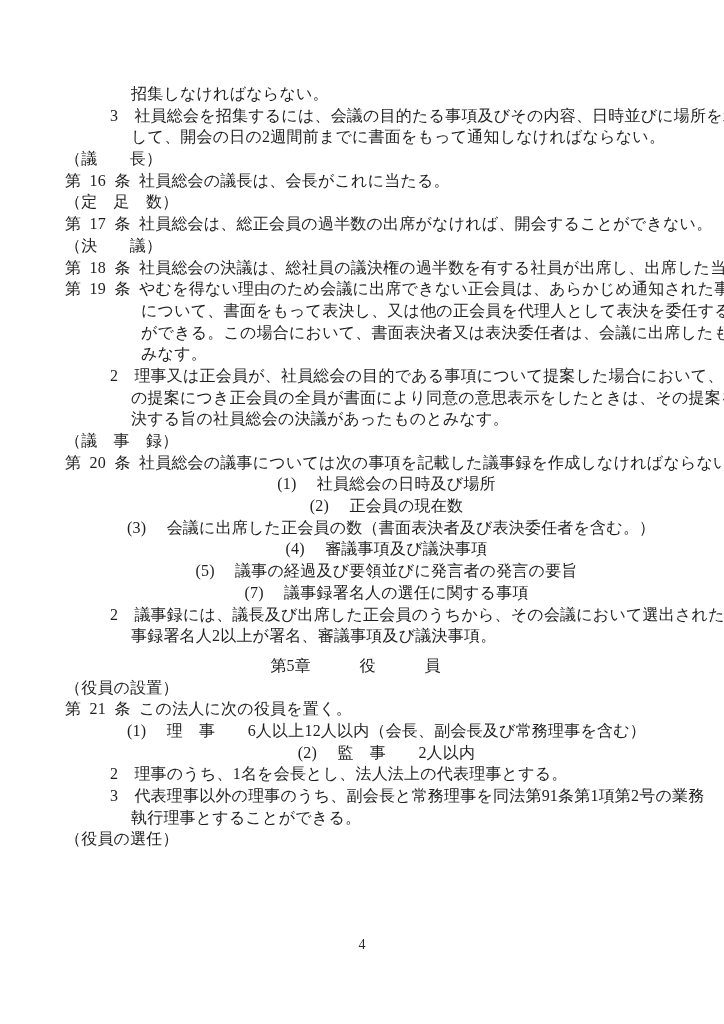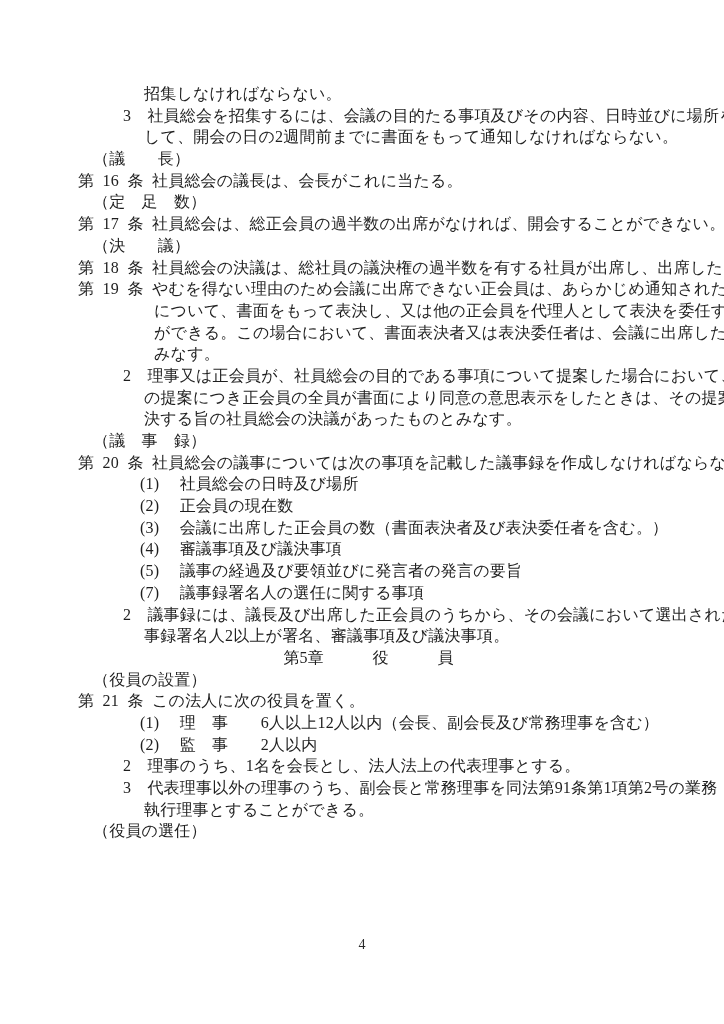--- a/index.html
+++ b/index.html
@@ -12,38 +12,38 @@
     width: 724px;
     height: 1024px;
     background: #ffffff;
     font-family: "Liberation Serif", "DejaVu Serif", serif;
     color: #1e1e1e;
     overflow: hidden;
   }
   .content {
     position: absolute;
     top: 83px;
-    left: 78px;
+    left: 65px;
     width: 581px;
   }
   .line {
     font-size: 16px;
     line-height: 21.7px;
     height: 21.7px;
     white-space: pre;
     letter-spacing: 0.2px;
   }
-  .heading { padding-left: 0; margin-left: 15px; }
+  .heading { padding-left: 0; }
   .article { padding-left: 0; }
   .awrap  { padding-left: 76px; }  
   .num    { padding-left: 45px; }  
   .wrap2  { padding-left: 66px; }  
-  .item   { padding-left: 62px; }  
+  .item   { padding-left: 62px; text-align: center; }  
   .chapter {
-    margin-top: 0;
+    margin-top: 8px;
     padding-left: 0;
     text-align: center;
   }
   .page-number {
     position: absolute;
     top: 936px;
     left: 0;
     width: 724px;
     text-align: center;
     font-size: 14px;

